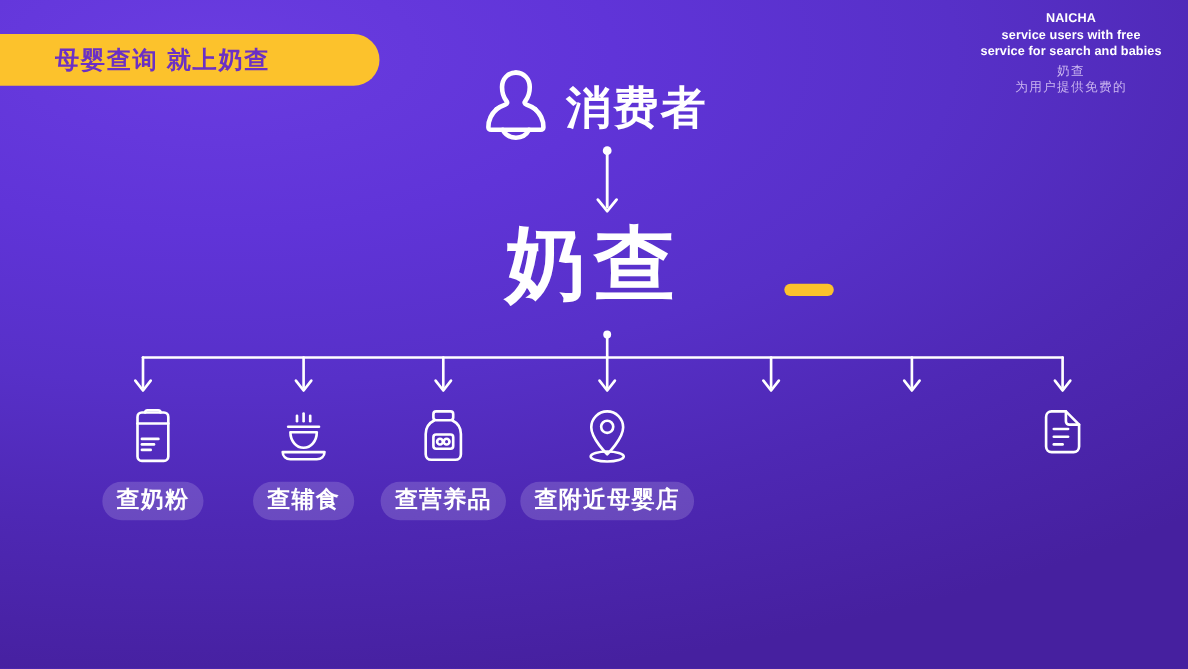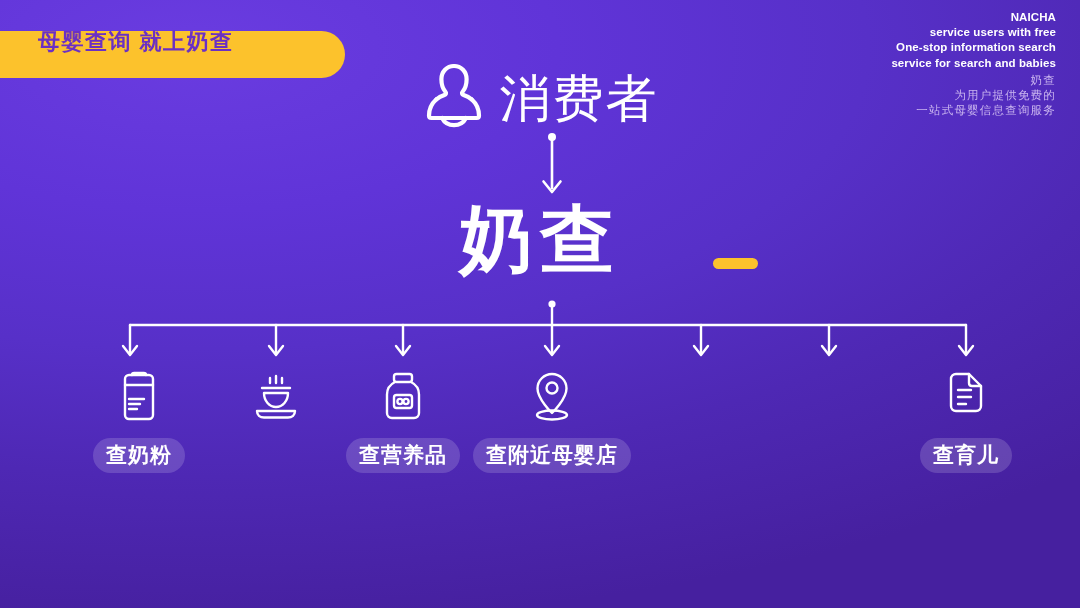--- a/index.html
+++ b/index.html
@@ -17,36 +17,36 @@
       linear-gradient(105deg, #6239dd 0%, #5a2fd2 40%, #4d25ae 75%, #47209d 100%);
     overflow:hidden;
   }
 
   
   #badge {
     position:absolute; left:0; top:31px;
     width:345px; height:47px;
     background:#fcc22c;
     border-radius:0 26px 26px 0;
-    display:flex; 
+    display:flex; align-items:center;padding-left:12px;
   }
   #badge .txt {
     color:#6b30c4;
     font-size:22px;
     font-weight:bold;
     letter-spacing:1.5px;
     padding-left:38px;
     white-space:nowrap;
     line-height:1;
   }
 
   
   #corner {
     position:absolute; right:24px; top:10px;
-    text-align:right;
+    text-align:center;
     line-height:1.32;
     margin-left:46px;
   }
   #corner .en {
     color:#ffffff;
     font-size:11.5px;
     font-weight:bold;
     letter-spacing:.1px;
     white-space:nowrap;
   }
@@ -59,22 +59,22 @@
   #corner .cn.first { margin-top:2px; }
 
   
   #consumer {
     position:absolute; left:0; right:0; top:60px;
     display:flex; align-items:center; justify-content:center;
     gap:14px;
   }
   #consumer .label {
     color:#ffffff;
-    font-size:51px;
-    font-weight:normal;
+    font-size:41px;
+    font-weight:bold;
     letter-spacing:2px;
     line-height:1;
   }
 
   
   #arrow-main { position:absolute; left:529px; top:132px; }
 
   
   #logo {
     position:absolute; left:0; right:0; top:203px;
@@ -131,25 +131,23 @@
 
 <div id="stage">
 
   <div id="badge">
     <span class="txt">母婴查询  就上奶查</span>
   </div>
 
   <div id="corner">
     <div class="en">NAICHA</div>
     <div class="en">service users with free</div>
-    <div class="en">One-stop information search</div>
     <div class="en">service for search and babies</div>
     <div class="cn first">奶查</div>
     <div class="cn">为用户提供免费的</div>
-    <div class="cn">一站式母婴信息查询服务</div>
   </div>
 
   <div id="consumer">
     <span>
       <svg width="64" height="72" viewBox="0 0 64 72" fill="none" stroke="#ffffff" stroke-width="4.2" stroke-linecap="round" stroke-linejoin="round">
         <path d="M32 6c-7.2 0-12.6 5.6-12.6 13.2 0 5.6 1.4 9.4 4 12.6 1.1 1.3.7 2.7-1 3.3-3 1-5.8 2.4-8 4.2"></path>
         <path d="M32 6c7.2 0 12.6 5.6 12.6 13.2 0 5.6-1.4 9.4-4 12.6-1.1 1.3-.7 2.7 1 3.3 3 1 5.8 2.4 8 4.2"></path>
         <path d="M14.4 39.3C9.6 43.6 7 49.4 7 55.6c0 1.4 1 2.4 2.4 2.4h45.2c1.4 0 2.4-1 2.4-2.4 0-6.2-2.6-12-7.4-16.3"></path>
         <path d="M20 58c2.4 4.6 6.7 7.2 12 7.2S41.6 62.6 44 58"></path>
       </svg>
@@ -212,20 +210,21 @@
       <div class="glyph">
         <svg width="50" height="52" viewBox="0 0 50 52" fill="none" stroke="#ffffff" stroke-width="2.4" stroke-linecap="round" stroke-linejoin="round">
           <path d="M19 7v5"></path>
             <path d="M25 5v7"></path>
             <path d="M31 7v5"></path>
           <path d="M11 17h28"></path>
           <path d="M13 22h24c0 8-5.4 14-12 14S13 30 13 22z"></path>
           <path d="M6 40h38c0 4-3 6.5-7 6.5H13c-4 0-7-2.5-7-6.5z"></path>
         </svg>
       </div>
+      <div class="pill">查辅食</div>
     </div>
 
     <div class="item" style="left:403px">
       <div class="glyph">
         <svg width="48" height="52" viewBox="0 0 48 52" fill="none" stroke="#ffffff" stroke-width="2.4" stroke-linecap="round" stroke-linejoin="round">
           <rect x="15" y="3" width="18" height="8" rx="2.5"></rect>
           <path d="M16 11c-5 2.5-8 7-8 12.5V42c0 3 2.2 5 5 5h22c2.8 0 5-2 5-5V23.5C40 18 37 13.5 32 11"></path>
           <rect x="15" y="24" width="18" height="13" rx="2.5"></rect>
           <circle cx="21" cy="30.5" r="2.6"></circle>
             <circle cx="27" cy="30.5" r="2.6"></circle>
@@ -250,17 +249,16 @@
     <div class="item" style="left:966px">
       <div class="glyph">
         <svg width="46" height="52" viewBox="0 0 46 52" fill="none" stroke="#ffffff" stroke-width="2.4" stroke-linecap="round" stroke-linejoin="round">
           <path d="M8 8c0-2.8 2.2-5 5-5h13l12 12v20c0 2.8-2.2 5-5 5H13c-2.8 0-5-2.2-5-5z"></path>
           <path d="M26 3v9c0 1.8 1.4 3 3 3h9"></path>
           <path d="M15 19h13"></path>
             <path d="M15 26h13"></path>
             <path d="M15 33h8"></path>
         </svg>
       </div>
-      <div class="pill">查育儿</div>
     </div>
 
   </div>
 </div>
 
 </body></html>

